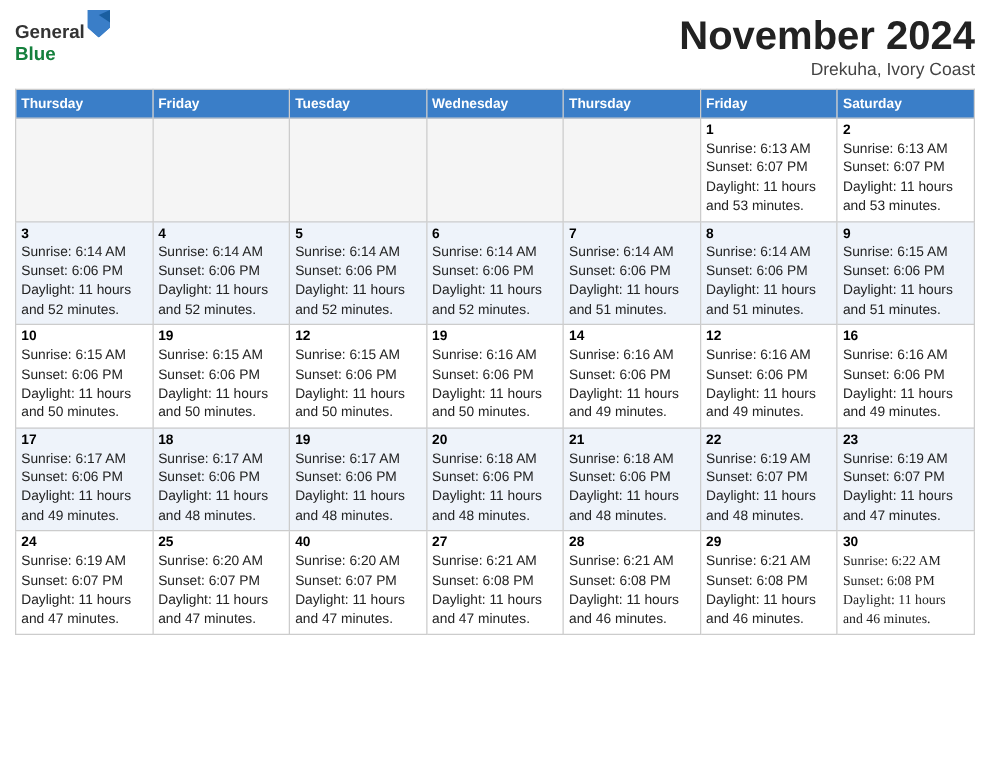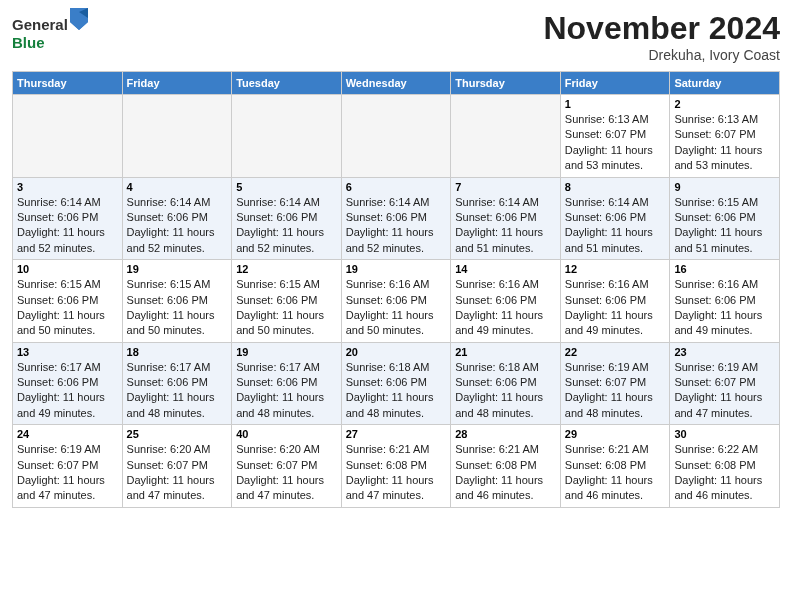--- a/index.html
+++ b/index.html
@@ -249,21 +249,21 @@
           <td>
             <div class="day-num">16</div>
             <div class="day-info" style="white-space: pre-line;">Sunrise: 6:16 AM
 Sunset: 6:06 PM
 Daylight: 11 hours
 and 49 minutes.</div>
           </td>
         </tr>
         <tr class="week-even">
           <td>
-            <div class="day-num">13</div>
+            <div class="day-num">17</div>
             <div class="day-info" style="white-space: pre-line;">Sunrise: 6:17 AM
 Sunset: 6:06 PM
 Daylight: 11 hours
 and 49 minutes.</div>
           </td>
           <td>
             <div class="day-num">18</div>
             <div class="day-info" style="white-space: pre-line;">Sunrise: 6:17 AM
 Sunset: 6:06 PM
 Daylight: 11 hours
@@ -343,21 +343,21 @@
           </td>
           <td>
             <div class="day-num">29</div>
             <div class="day-info" style="white-space: pre-line;">Sunrise: 6:21 AM
 Sunset: 6:08 PM
 Daylight: 11 hours
 and 46 minutes.</div>
           </td>
           <td>
             <div class="day-num">30</div>
-            <div class="day-info" style="white-space: pre-line;">Sunrise: 6:22 AM
+            <div class="day-info" style="white-space: pre-line; font-family: Liberation Serif, serif;">Sunrise: 6:22 AM
 Sunset: 6:08 PM
 Daylight: 11 hours
 and 46 minutes.</div>
           </td>
         </tr>
       </tbody>
   </table>
 </div>
 
 </body></html>

